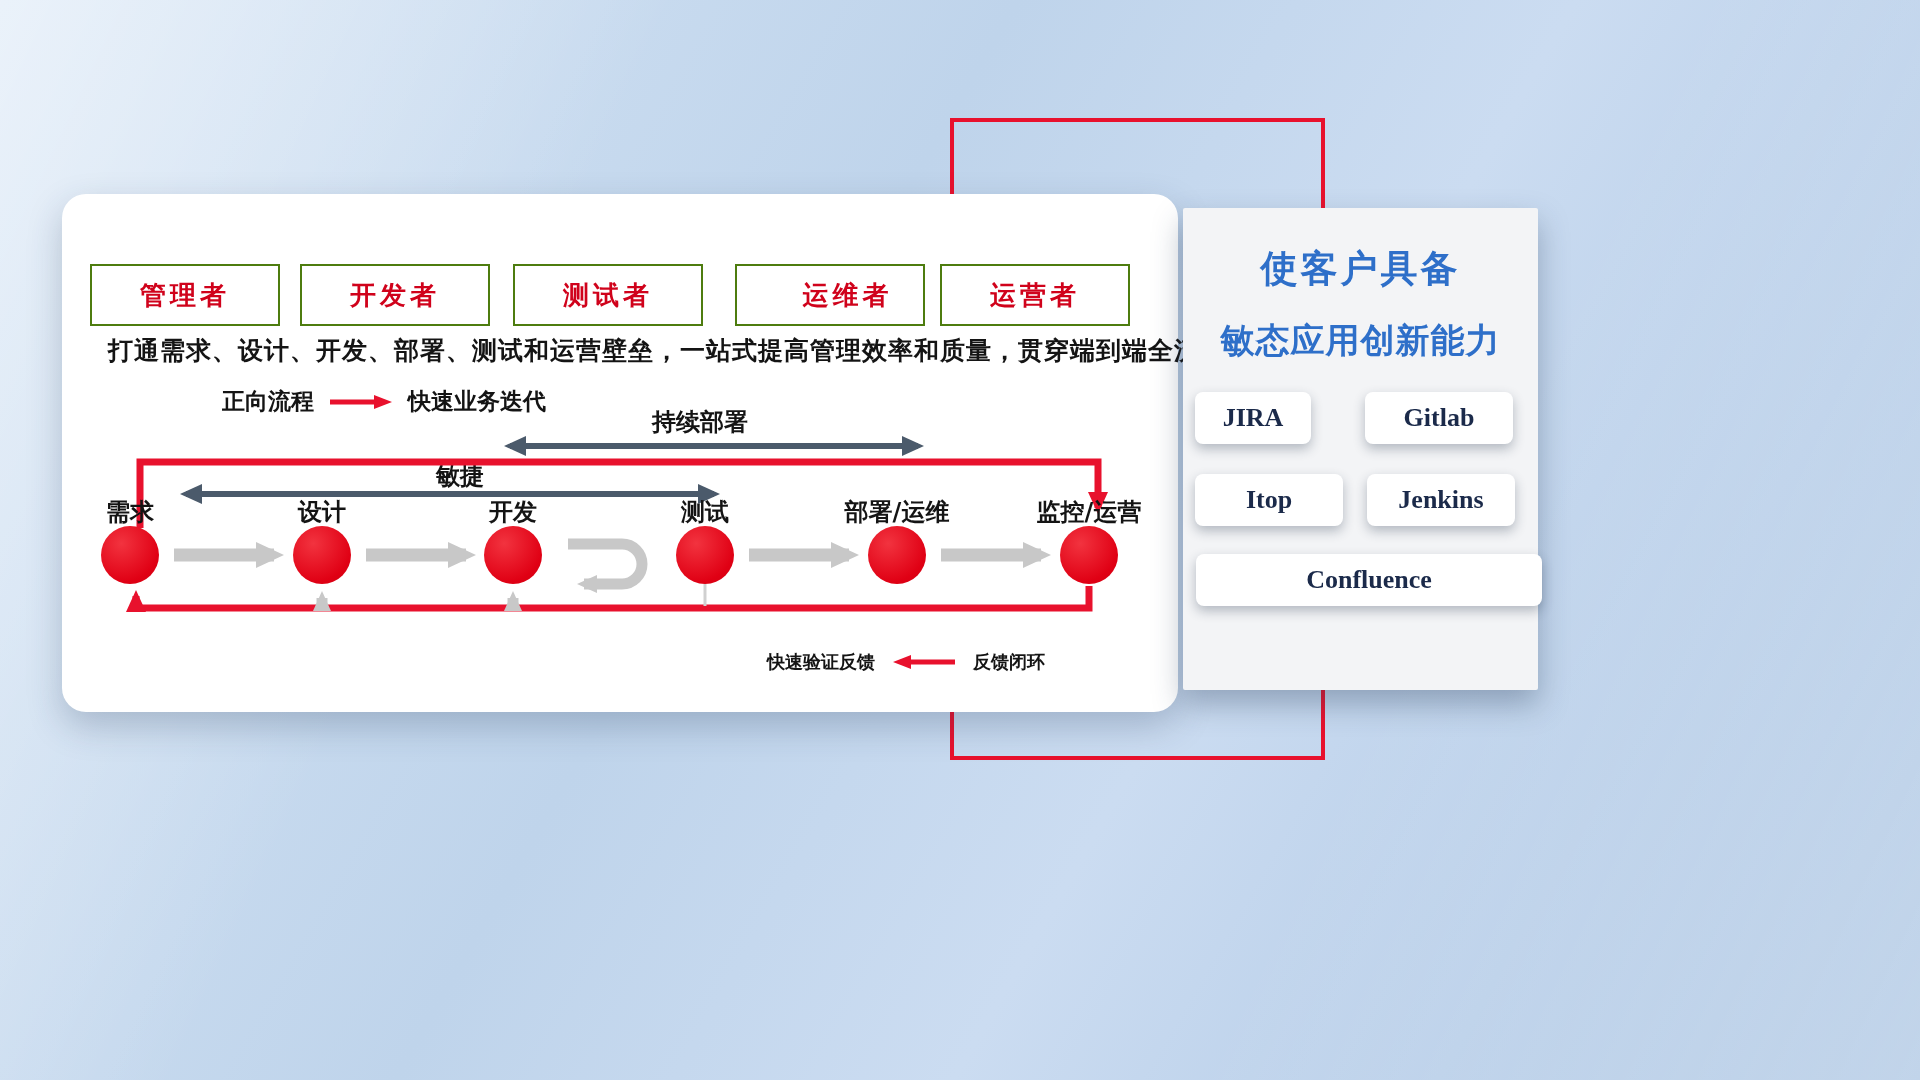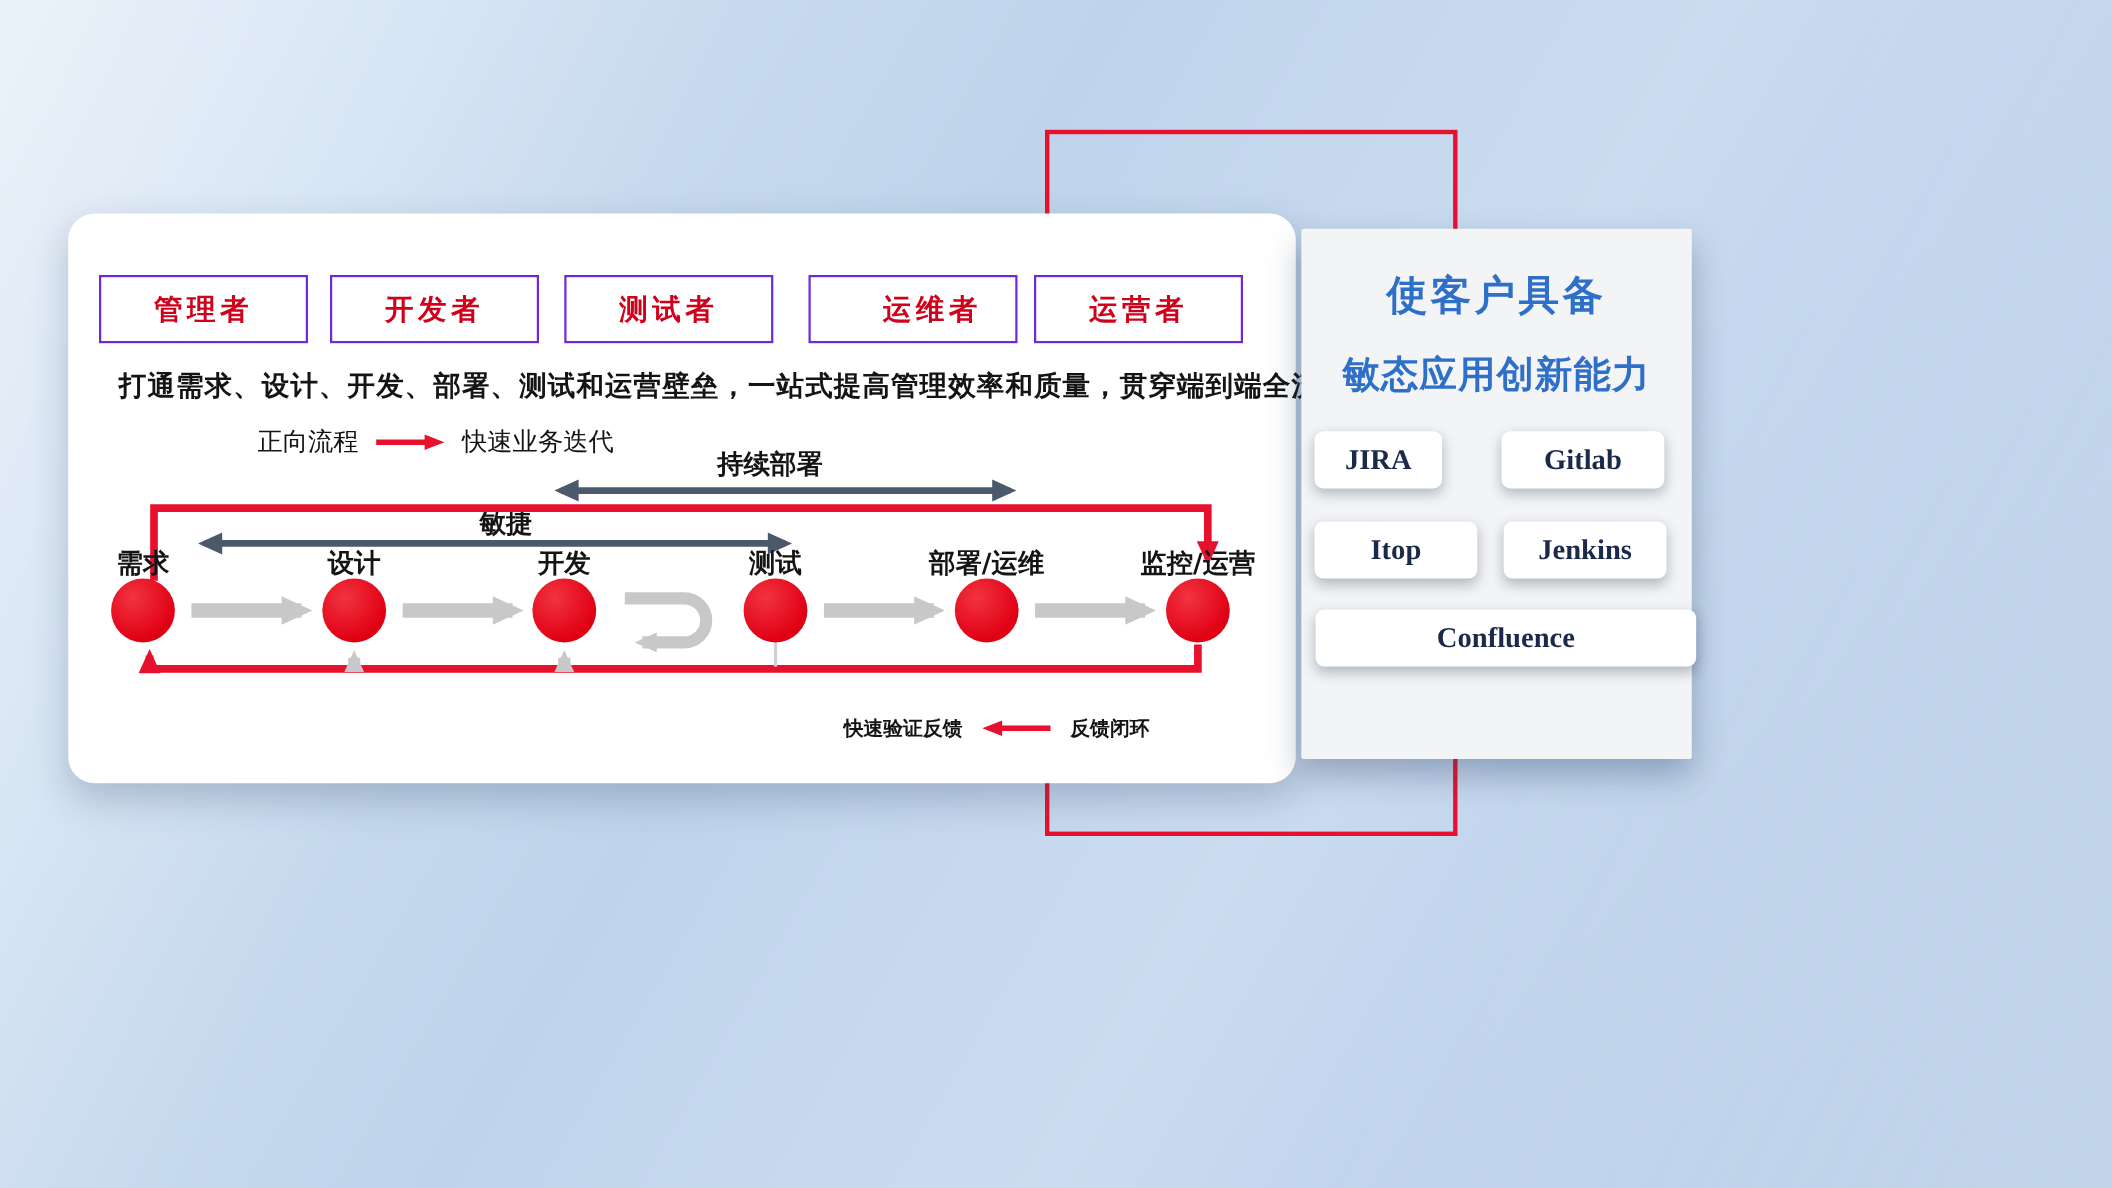--- a/index.html
+++ b/index.html
@@ -24,34 +24,34 @@
 
   
   .main-panel {
     position:absolute; left:62px; top:194px; width:1116px; height:518px;
     background:#ffffff; border-radius:24px; z-index:2;
     box-shadow:0 14px 34px rgba(40,60,90,.25);
   }
 
   
   .role-box {
-    position:absolute; top:56px; height:62px; width:190px;
-    border:2px solid #6d28d9; display:flex; align-items:center; justify-content:center;
+    position:absolute; top:70px; height:62px; width:190px;
+    border:2px solid #4d7c0f; display:flex; align-items:center; justify-content:center;
   }
   .role-box span { color:#d0021b; font-size:26px; font-weight:bold; letter-spacing:4px; }
   .role-1{left:28px;} .role-2{left:238px;} .role-3{left:451px;} .role-4{left:673px;padding-left:35px;} .role-5{left:878px;}
 
   .description {
     position:absolute; left:46px; top:140px; width:1060px;
     font-size:25px; font-weight:bold; color:#141414; white-space:nowrap; letter-spacing:1px;
   }
 
   .legend-forward {
-    position:absolute; left:172px; top:192px; display:flex; align-items:center; gap:14px;
-    font-size:23px; font-weight:normal; color:#141414;
+    position:absolute; left:160px; top:192px; display:flex; align-items:center; gap:14px;
+    font-size:23px; font-weight:bold; color:#141414;
   }
 
   .flow-label {
     position:absolute; font-size:24px; font-weight:bold; color:#141414; text-align:center;
   }
   .label-cd   { left:508px; top:212px; width:260px; }
   .label-agile{ left:328px; top:266px; width:140px; }
 
   .arrows-layer { position:absolute; left:0; top:0; width:1116px; height:518px; z-index:1; }
 

